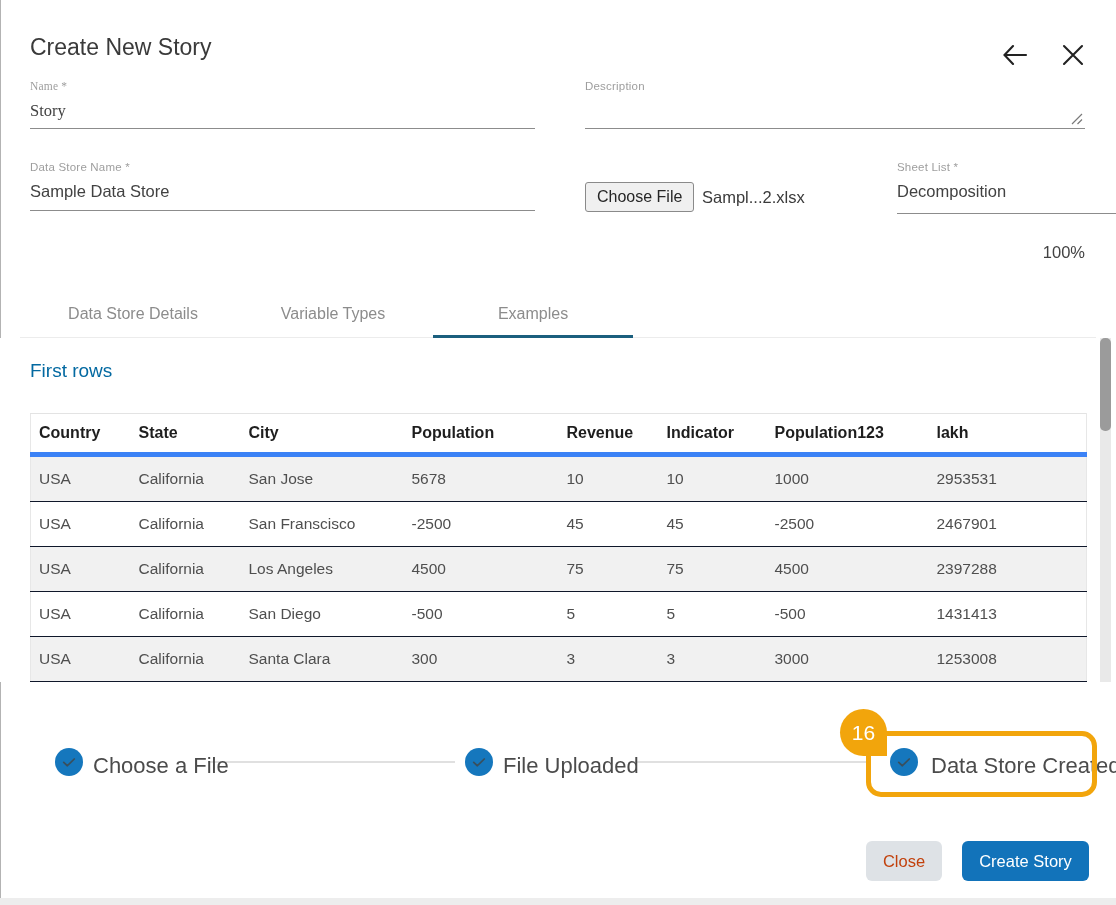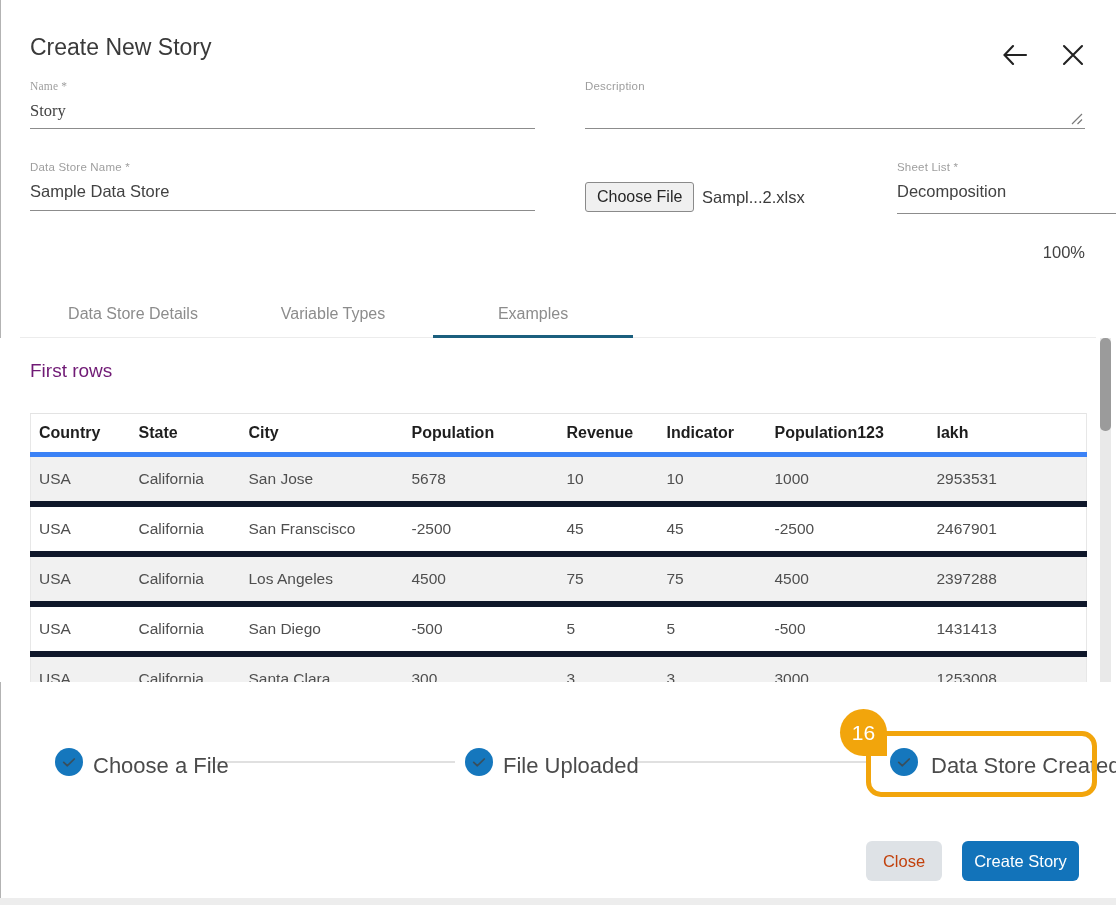--- a/index.html
+++ b/index.html
@@ -40,34 +40,34 @@
 
   
   .tabstrip-border{position:absolute;left:20px;top:337px;width:1076px;height:1px;background:#ececec;}
   .tabs{position:absolute;left:33px;top:290px;height:48px;display:flex;}
   .tab{width:200px;height:48px;display:flex;align-items:center;justify-content:center;
        font-size:16px;color:#8c8c8c;cursor:pointer;position:relative;}
   .tab.active::after{content:"";position:absolute;left:0;right:0;bottom:-1px;height:4px;background:#1b5f7e;}
 
   
   .scrollarea{position:absolute;left:0;top:338px;width:1116px;height:344px;overflow:hidden;background:#fff;}
-  .section-title{position:absolute;left:30px;top:22px;font-size:19px;color:#701a75;margin:0;font-weight:400;}
+  .section-title{position:absolute;left:30px;top:22px;font-size:19px;color:#0369a1;margin:0;font-weight:400;}
   .scrollbar-track{position:absolute;left:1100px;top:338px;width:11px;height:344px;background:#e9e9e9;}
   .scrollbar-thumb{position:absolute;left:0;top:0;width:11px;height:93px;background:#9b9b9b;border-radius:5px;cursor:grab;}
 
   table.firstrows{
     position:absolute;left:30px;top:75px;width:1056px;
     border-collapse:collapse;table-layout:fixed;
     font-size:15.5px;color:#4f4f4f;
   }
   table.firstrows th{
     height:38px;text-align:left;padding:0 0 0 8px;font-size:16px;font-weight:700;color:#1e1e1e;
     border-top:1px solid #e3e3e3;border-bottom:5px solid #3b82f6;background:#fff;white-space:nowrap;
   }
-  table.firstrows td{height:44px;padding:0 0 0 8px;border-bottom:6px solid #0f172a;white-space:nowrap;}
+  table.firstrows td{height:44px;padding:0 0 0 8px;border-bottom:1px solid #0f172a;white-space:nowrap;}
   table.firstrows tr.striped td{background:#f1f1f1;}
   table.firstrows td:first-child, table.firstrows th:first-child{border-left:1px solid #e7e7e7;}
   table.firstrows td:last-child, table.firstrows th:last-child{border-right:1px solid #e7e7e7;}
   table.firstrows tr.partial td{height:5px;border-bottom:none;background:#fff;}
 
   
   .step-circle{position:absolute;top:748px;width:28px;height:28px;border-radius:50%;
     background:#1577bd;display:flex;align-items:center;justify-content:center;}
   .step-label{position:absolute;top:753px;font-size:22px;color:#4b4b4b;white-space:nowrap;}
   .connector{position:absolute;top:761px;height:1.6px;background:#e0e0e0;}
@@ -76,21 +76,21 @@
   .annot-box{position:absolute;left:866px;top:731px;width:221px;height:56px;
     border:5px solid #f2a50c;border-radius:15px;background:transparent;pointer-events:none;}
   .annot-badge{position:absolute;left:840px;top:709px;width:47px;height:47px;background:#f2a50c;
     border-radius:50% 50% 0 50%;display:flex;align-items:center;justify-content:center;pointer-events:none;}
   .annot-badge span{color:#ffffff;font-size:21px;}
 
   
   .btn{position:absolute;top:841px;height:40px;border:none;border-radius:6px;
     font-size:16.5px;font-family:"Liberation Sans",sans-serif;cursor:pointer;}
   .btn-close{left:866px;width:76px;background:#dee2e6;color:#c2410c;}
-  .btn-create{left:962px;width:117px;background:#1273ba;color:#ffffff;}
+  .btn-create{left:962px;width:127px;background:#1273ba;color:#ffffff;}
 </style>
 </head>
 <body>
 
 <div>
   <div class="edge-left"></div>
   <div class="edge-bottom"></div>
 
   <h1 class="dlg-title">Create New Story</h1>
   <svg class="hdr-icon hdr-back" viewBox="0 0 28 28">

